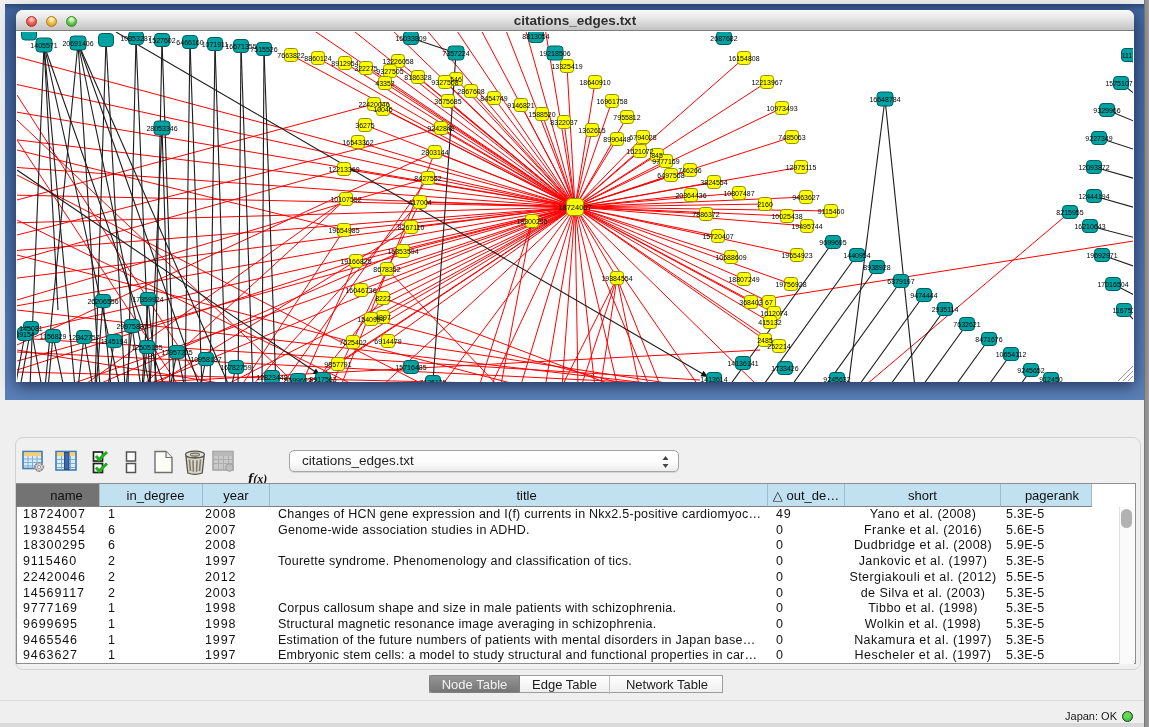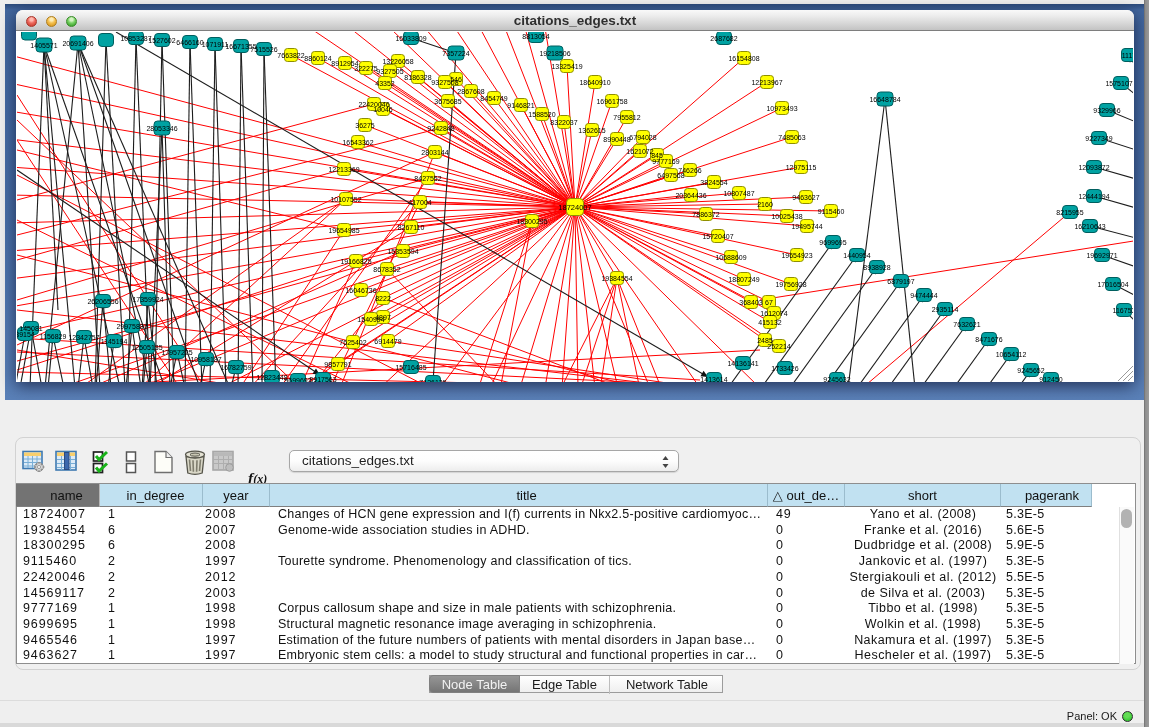--- a/index.html
+++ b/index.html
@@ -744,15 +744,15 @@
       <div class="c" style="left:1006px;width:84px">5.3E‑5</div>
     </div>
   <div id="sbtrack"></div>
     <div id="sbthumb"></div>
   <div id="tabs">
     <div id="tabsel">Node Table</div>
     <div class="tab" style="left:90px;width:89px">Edge Table</div>
     <div class="tab" style="left:179px;width:115px;border-left:1px solid #bdbdbd">Network Table</div>
   </div>
   <div id="memline"></div>
-  <div id="mem">Panel: OK</div>
+  <div id="mem">Japan: OK</div>
   <div id="memdot"></div>
   <div id="botedge"></div>
 </div>
 </body></html>

